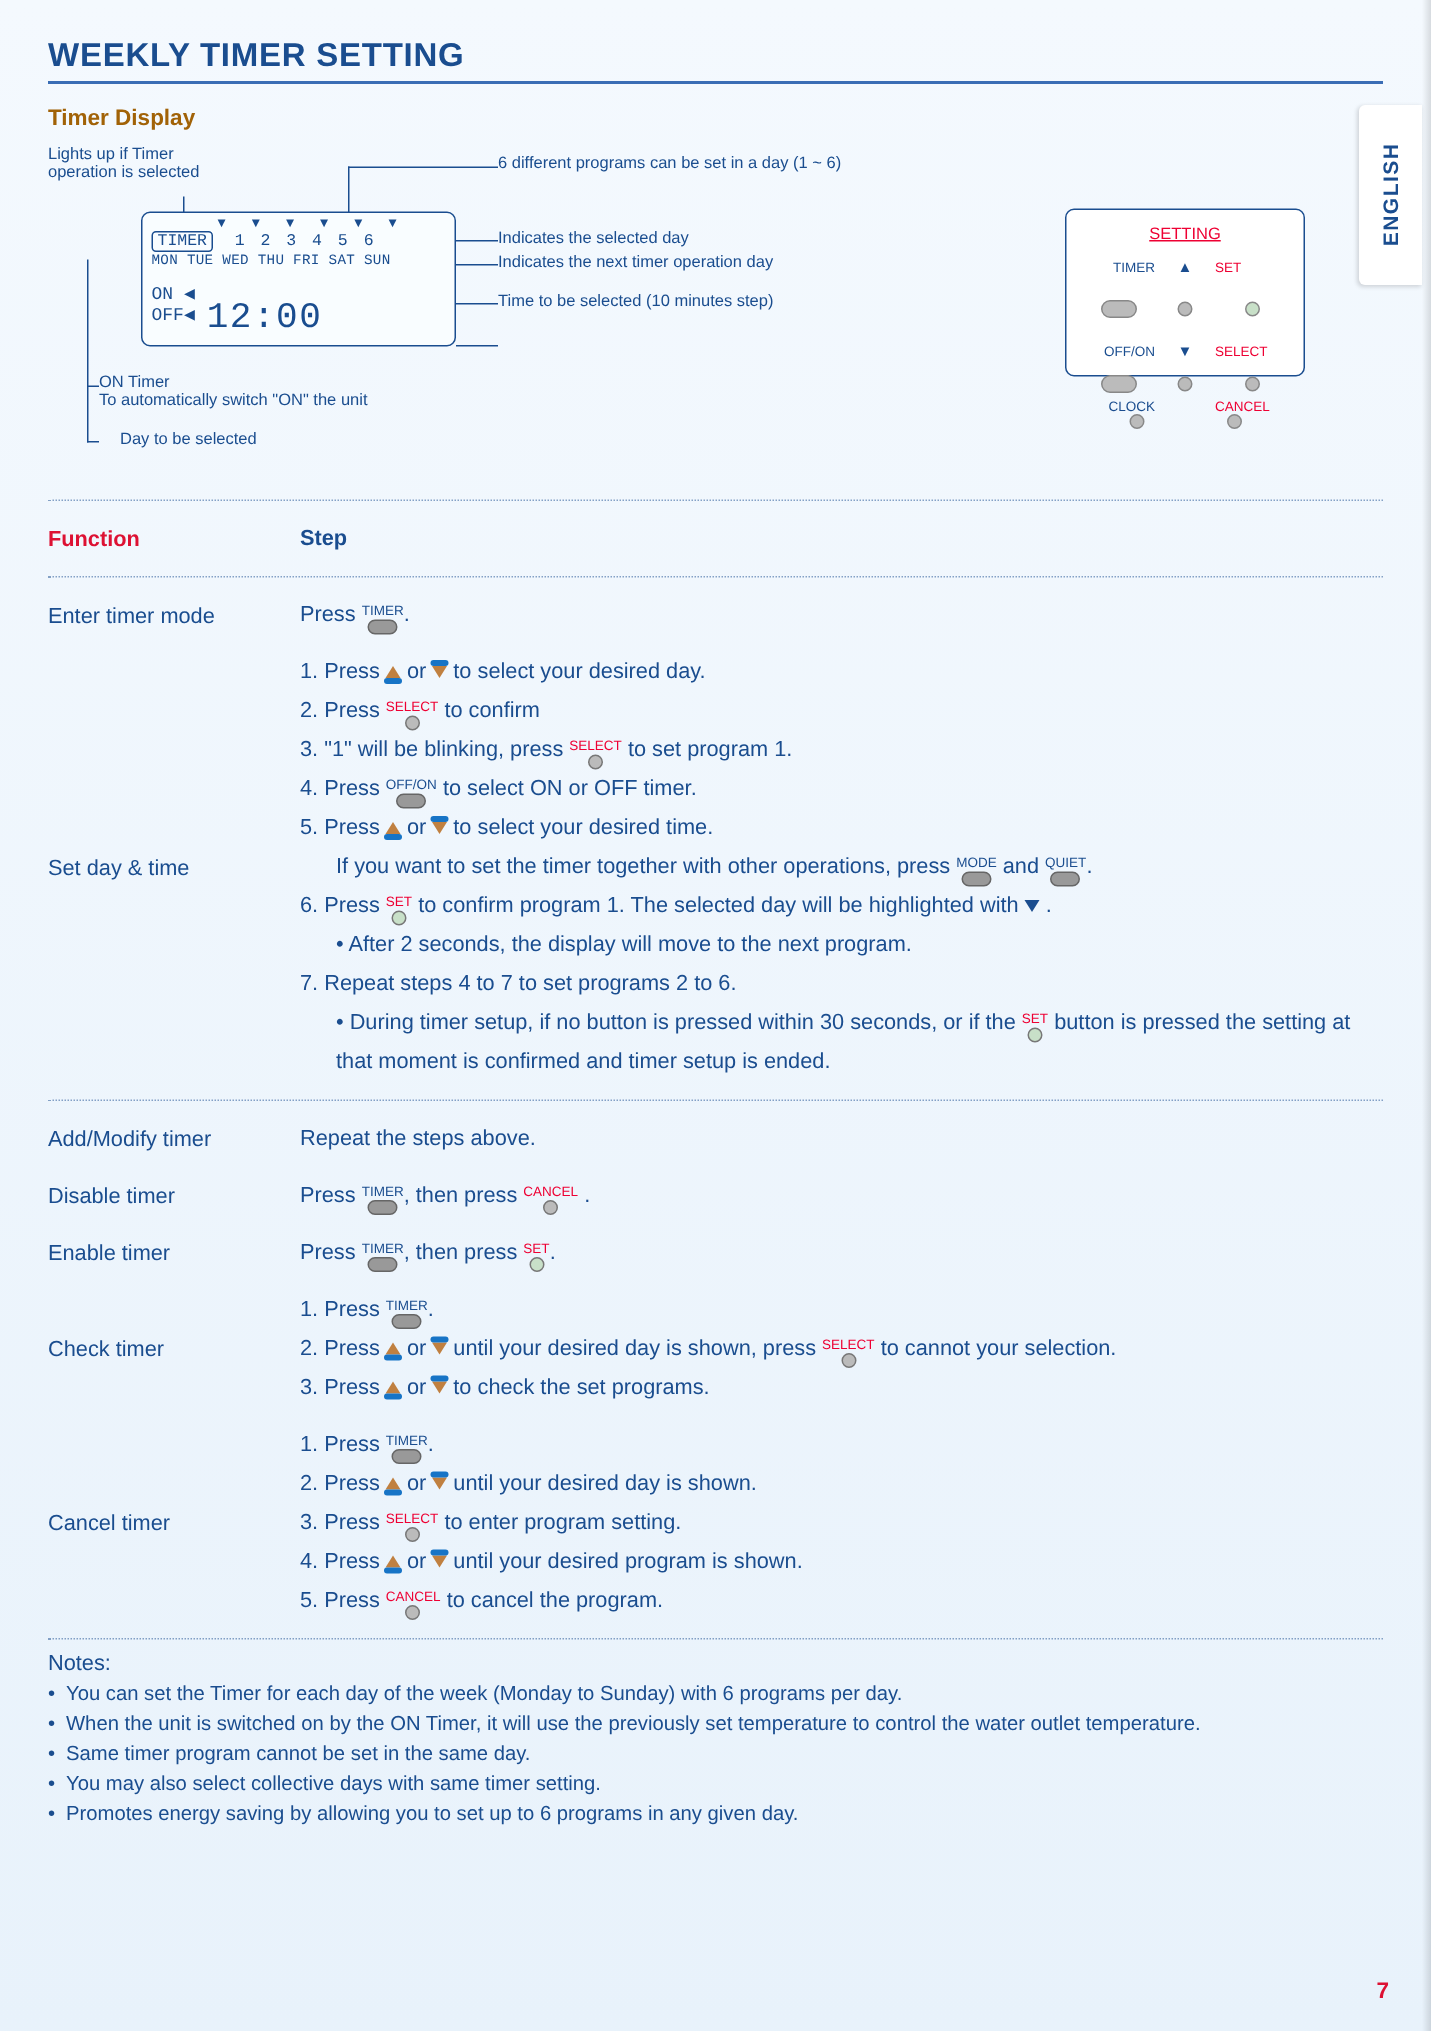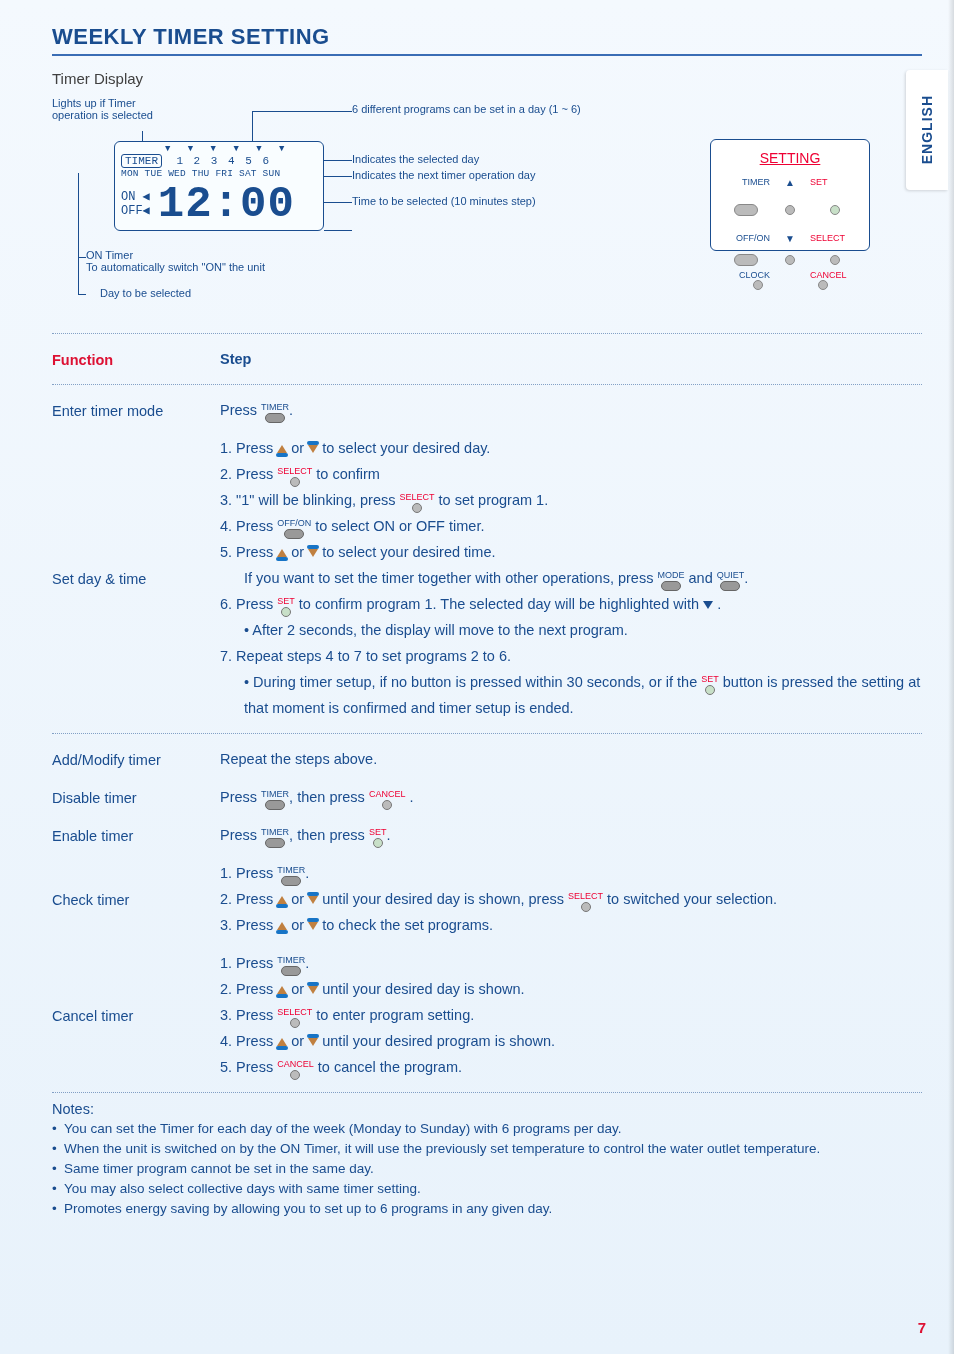--- a/index.html
+++ b/index.html
@@ -6,31 +6,31 @@
   body {
     margin: 0;
     font-family: Arial, Helvetica, sans-serif;
     background: linear-gradient(to bottom, #f4f9fe 0%, #e8f2fb 100%);
     width: 954px;
     height: 1354px;
     position: relative;
     color: #1a4d8f;
     font-size: 14px;
   }
-  .page { padding: 24px 32px 24px 52px; }
+  .page { padding: 24px 32px 24px 32px; }
   .heading {
     color: #1a4d8f;
     font-weight: 900;
     font-size: 22px;
     letter-spacing: 0.5px;
     border-bottom: 2px solid #3a6db5;
     padding-bottom: 4px;
     margin-bottom: 14px;
   }
-  .sub-heading { color: #404040; font-weight: normal; font-size: 15px; margin-bottom: 10px; }
+  .sub-heading { color: #a16207; font-weight: bold; font-size: 15px; margin-bottom: 10px; }
   .side-tab {
     position: absolute;
     right: 6px;
     top: 70px;
     width: 42px;
     height: 120px;
     background: #fff;
     border-radius: 4px 0 0 4px;
     box-shadow: -1px 1px 3px rgba(0,0,0,0.15);
     display:flex;align-items:center;justify-content:center;
@@ -52,33 +52,33 @@
     padding: 4px 6px;
     font-family: "Courier New", monospace;
     color: #1a4d8f;
     background: #f9fdff;
   }
   .lcd .timer-box { display:inline-block; border:1px solid #1a4d8f; padding:0 3px; font-size:11px; border-radius:3px; }
   .lcd .nums { display:inline-block; font-size:11px; letter-spacing:2px; margin-left:6px;}
   .lcd .arrows { font-size:9px; letter-spacing:6px; margin-left:44px; line-height:6px;}
   .lcd .days { font-size:9.5px; letter-spacing:0.2px; }
   .lcd .onoff { font-size:12px; line-height:14px;}
-  .lcd .time { font-size:44px; font-weight:bold; letter-spacing:1px; font-family:"Courier New",monospace; display:inline-block; vertical-align:middle; margin-left:8px;}
+  .lcd .time { font-size:24px; font-weight:normal; letter-spacing:1px; font-family:"Courier New",monospace; display:inline-block; vertical-align:middle; margin-left:8px;margin-top:20px;}
   .callout { position:absolute; color:#1a4d8f; font-size:11px; }
   .callout-line { position:absolute; background:#1a4d8f; height:1px; }
   .callout-line-v { position:absolute; background:#1a4d8f; width:1px; }
   .remote {
     position:absolute; right:52px; top:42px;
     width:160px; height:112px;
     border:1.5px solid #1a4d8f; border-radius:6px;
     padding:10px 8px 8px 8px;
     background:#fff;
     font-size:10px; color:#1a4d8f;
   }
-  .remote .title { text-align:center; color:#e03; font-size:14px; text-decoration:underline; margin-bottom:4px;}
+  .remote .title { text-align:center; color:#e03; font-size:11px; text-decoration:underline; margin-bottom:4px;}
   .remote-grid { display:grid; grid-template-columns: 1fr 28px 1fr; grid-template-rows: 24px 24px 24px; gap:4px 4px; align-items:center;}
   .rlabel { font-size:9px; text-align:right; line-height:10px;}
   .rlabel.left { text-align:right; padding-right:2px;}
   .rlabel.right { text-align:left; padding-left:2px;}
   .btn-oval { width:24px; height:12px; border-radius:6px; background:#bbb; border:1px solid #888; margin:0 auto; display:block;}
   .btn-circ { width:10px; height:10px; border-radius:50%; background:#bbb; border:1px solid #888; margin:0 auto; display:block;}
   .lbl-set { color:#e03; }
   .lbl-sel { color:#e03; }
   .lbl-can { color:#e03; }
 
@@ -340,21 +340,21 @@
             </span>.</div>
         <div><span>2. Press</span>
           <span class="tri-up"></span>
           <span>or</span>
           <span class="tri-dn"></span>
           <span>until your desired day is shown, press</span>
           <span class="lbl-above">
               <span class="t red-label">SELECT</span>
               <span class="circ-btn"></span>
             </span>
-          <span>to switched your selection.</span></div>
+          <span>to cannot your selection.</span></div>
         <div><span>3. Press</span>
           <span class="tri-up"></span>
           <span>or</span>
           <span class="tri-dn"></span>
           <span>to check the set programs.</span></div>
       </div>
     </div>
 
     <div class="func-row">
       <div class="func-label">Cancel timer</div>

